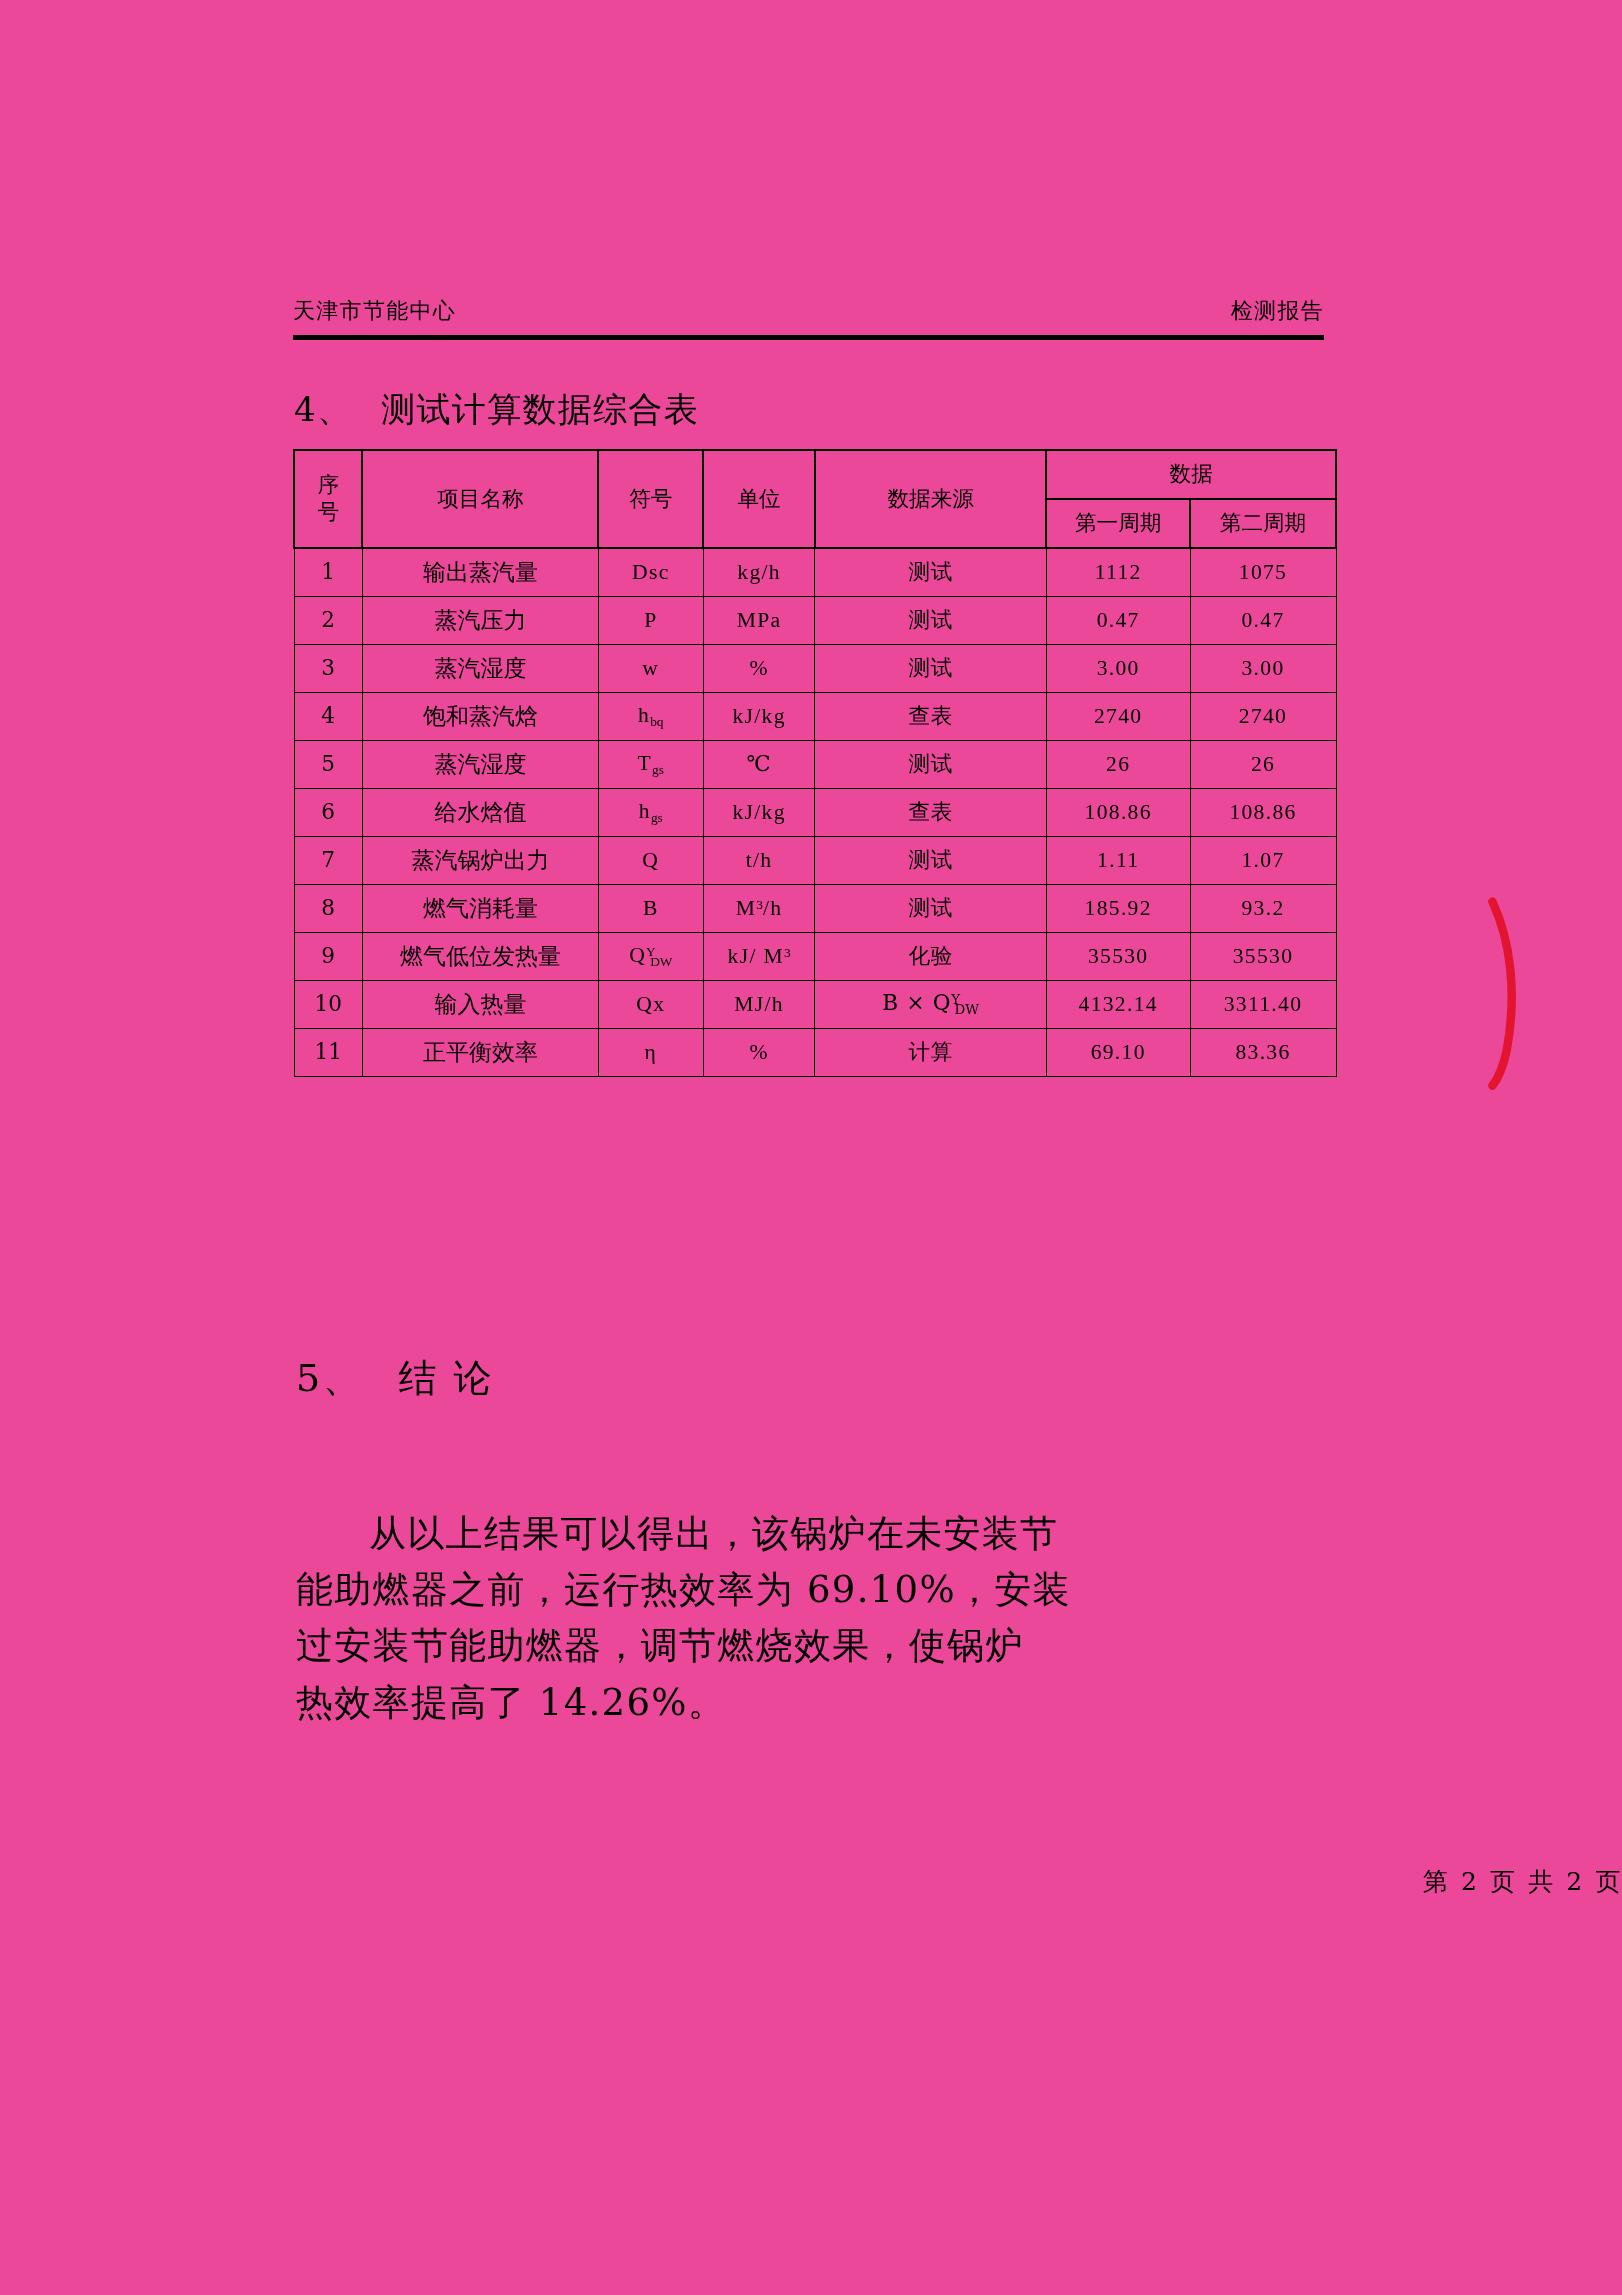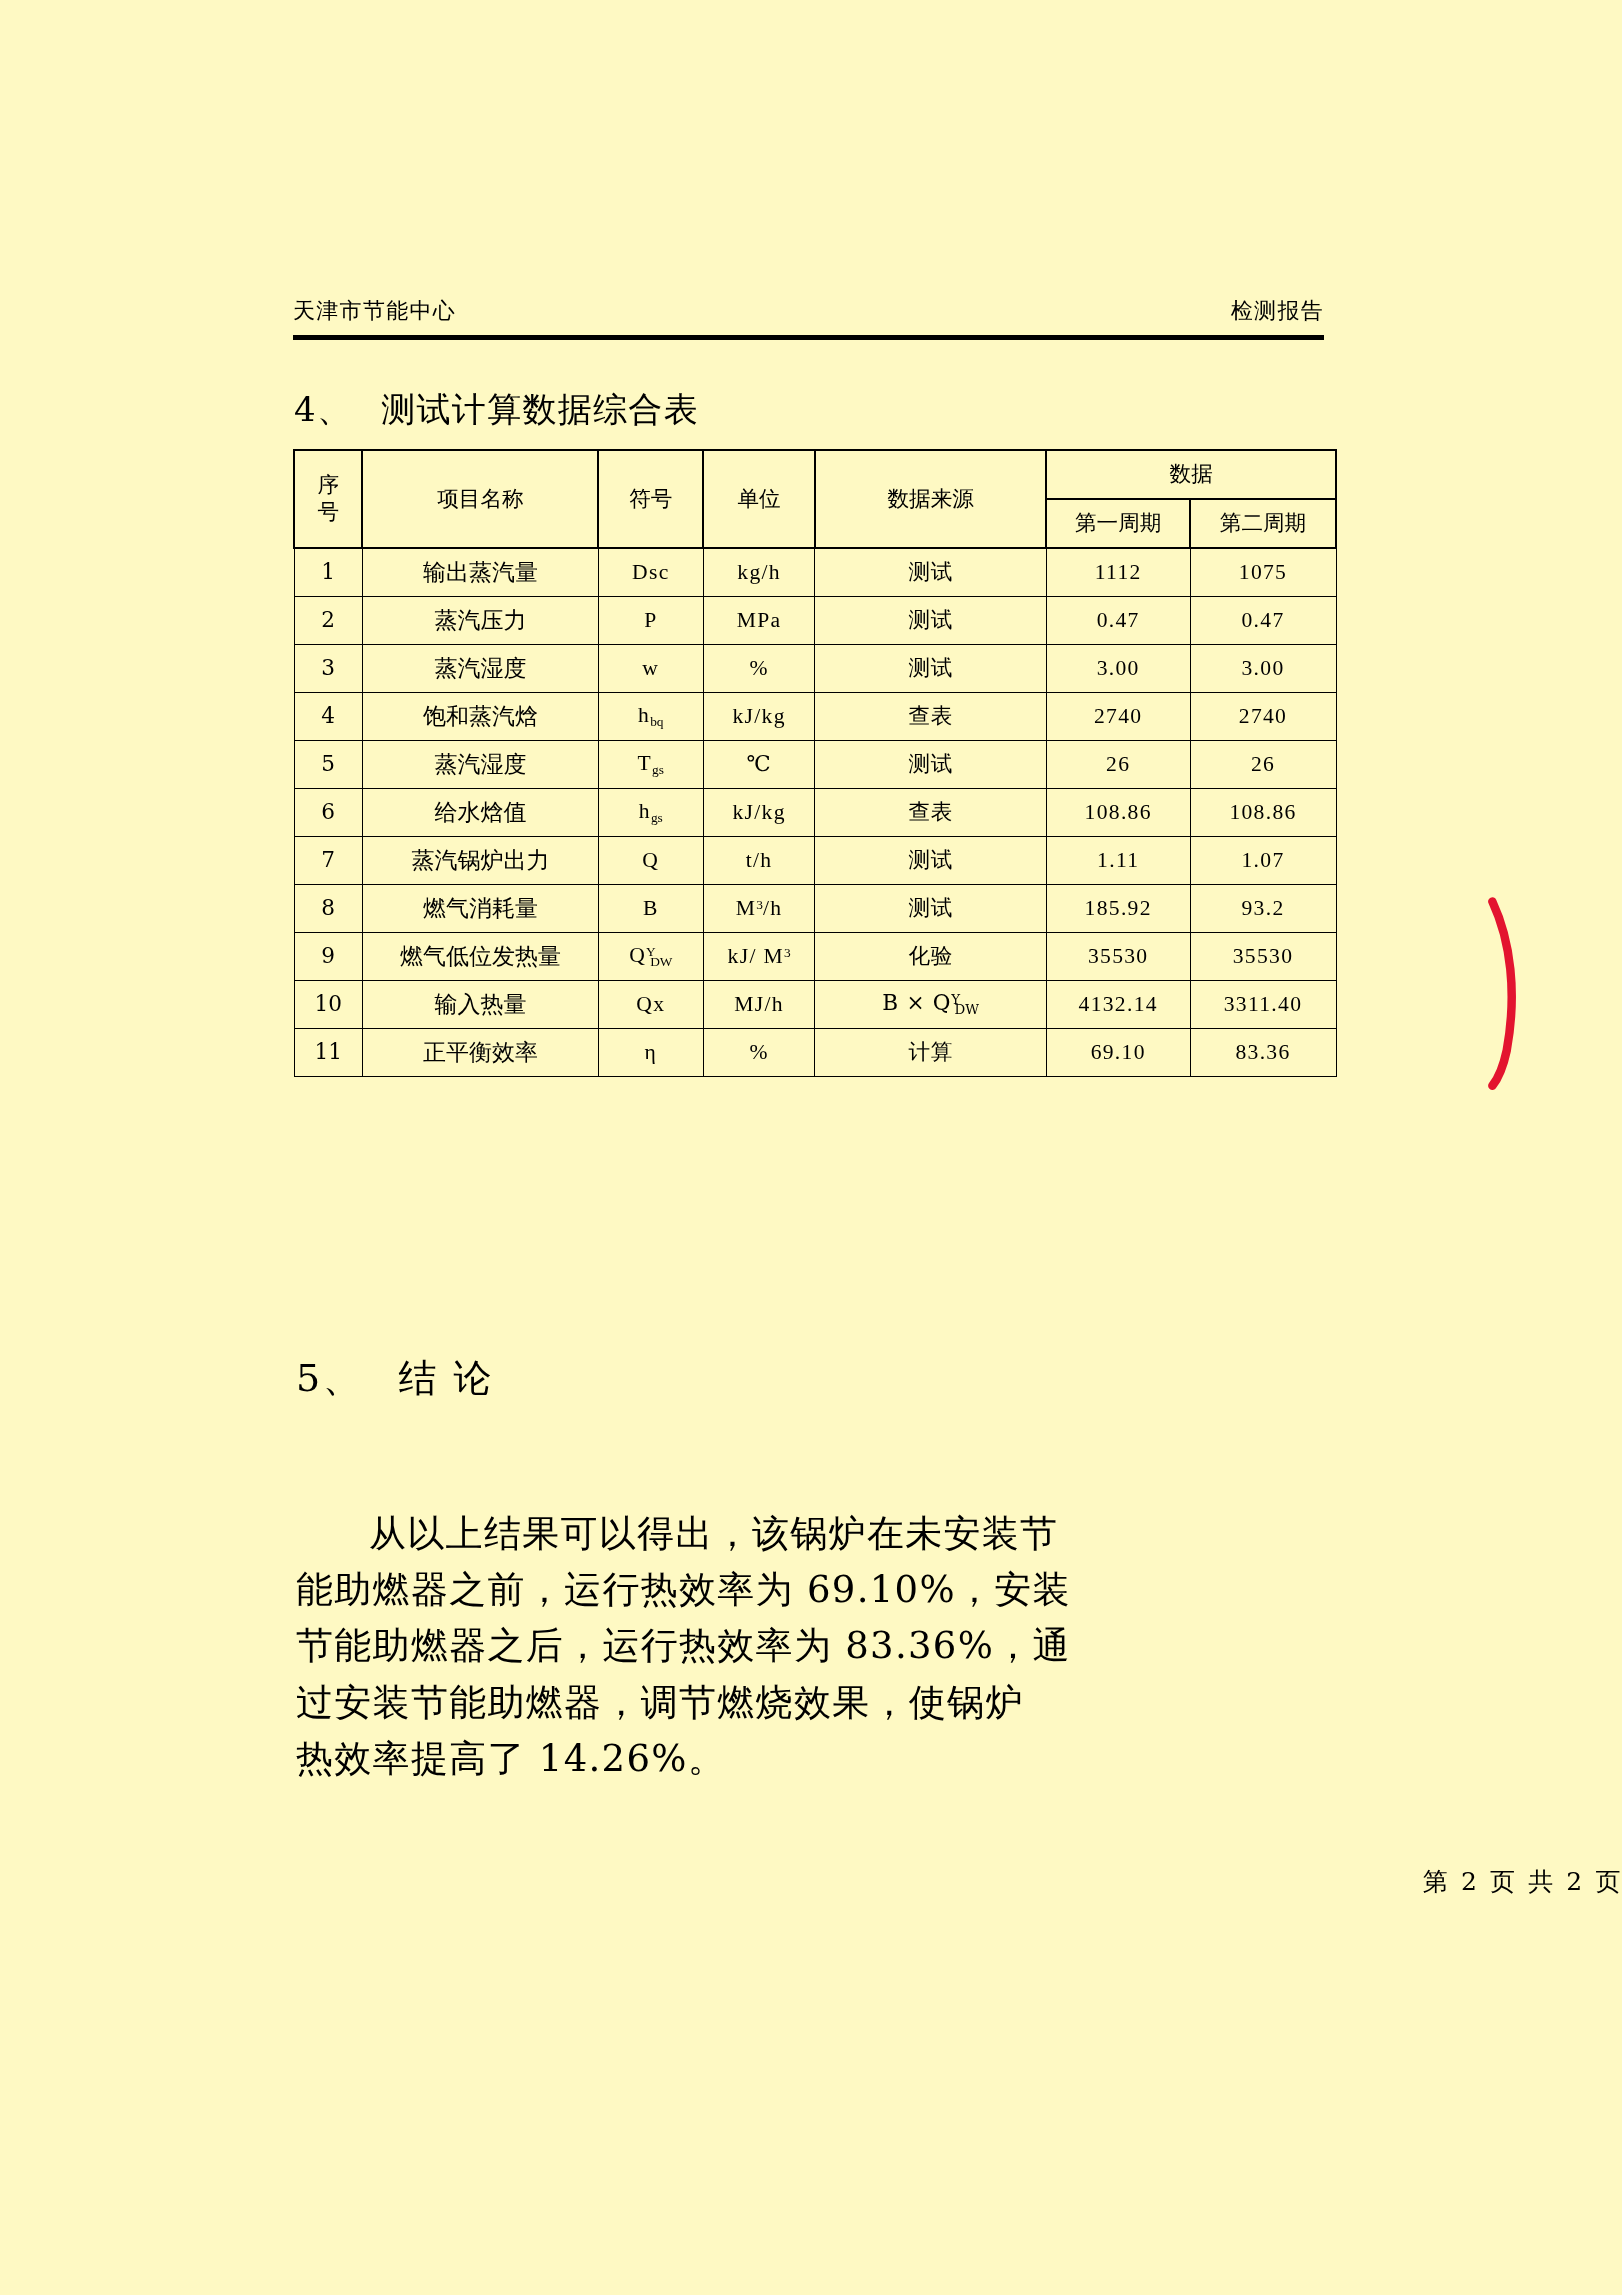--- a/index.html
+++ b/index.html
@@ -8,21 +8,21 @@
     background: #ffffff;
   }
   body {
     font-family: "Liberation Serif", "DejaVu Serif", serif;
     color: #000000;
   }
   .page {
     position: relative;
     width: 1623px;
     height: 2295px;
-    background: #fef9c3;
+    background: #ec4899;
     overflow: hidden;
     box-sizing: border-box;
   }
 
   
   .page-header {
     position: absolute;
     left: 293px;
     top: 296px;
     width: 1031px;
@@ -310,21 +310,20 @@
       </tbody>
   </table>
 
   <div class="section5-heading">
     <span class="num">5、</span><span class="title-char">结</span><span>论</span>
   </div>
 
   <div class="conclusion" id="conclusion-body">
       <span class="cline indent">从以上结果可以得出，该锅炉在未安装节</span>
       <span class="cline">能助燃器之前，运行热效率为 69.10%，安装</span>
-      <span class="cline">节能助燃器之后，运行热效率为 83.36%，通</span>
       <span class="cline">过安装节能助燃器，调节燃烧效果，使锅炉</span>
       <span class="cline">热效率提高了 14.26%。</span>
     </div>
 
   <div class="page-footer">
     <span>第 2 页 共 2 页</span>
   </div>
 
   <svg class="seal-arc" viewBox="0 0 220 300">
     <path id="seal-path" d="M 34 10 C 62 70, 72 150, 56 238 C 50 266, 42 282, 34 292" fill="none" stroke="#e3142f" stroke-width="13" stroke-linecap="round"></path>

